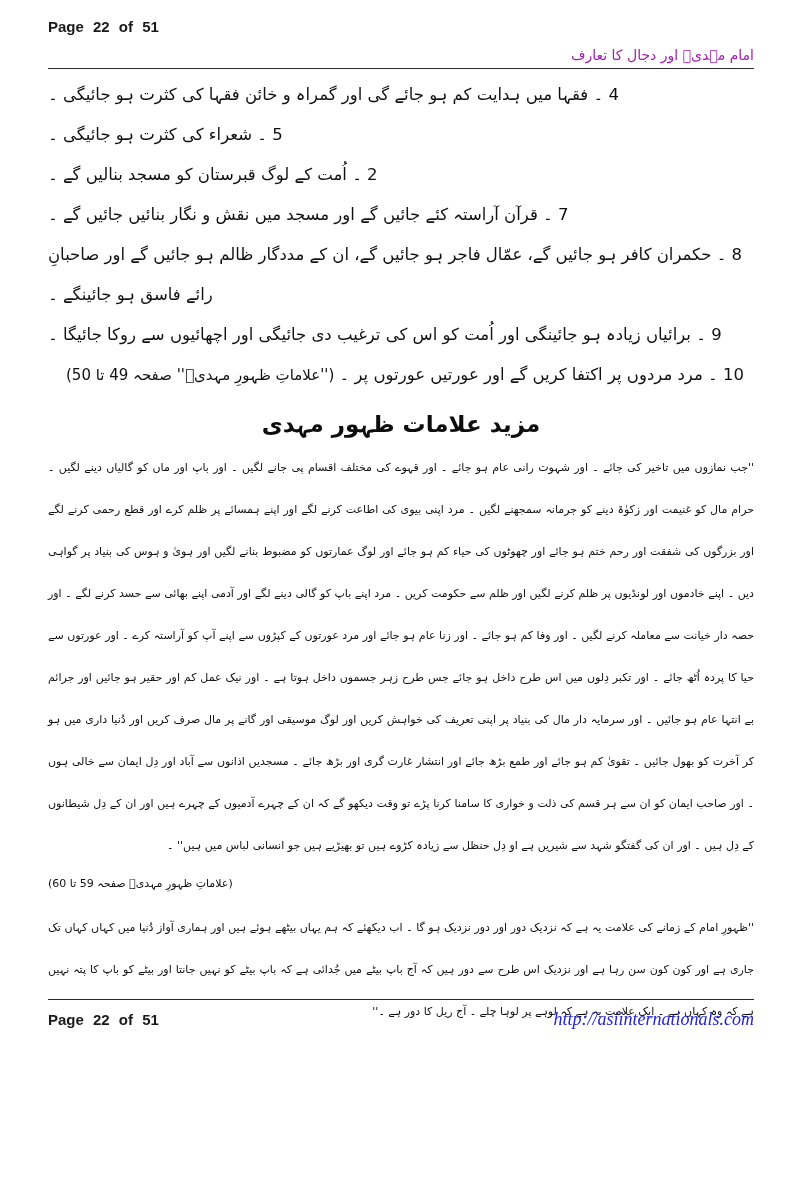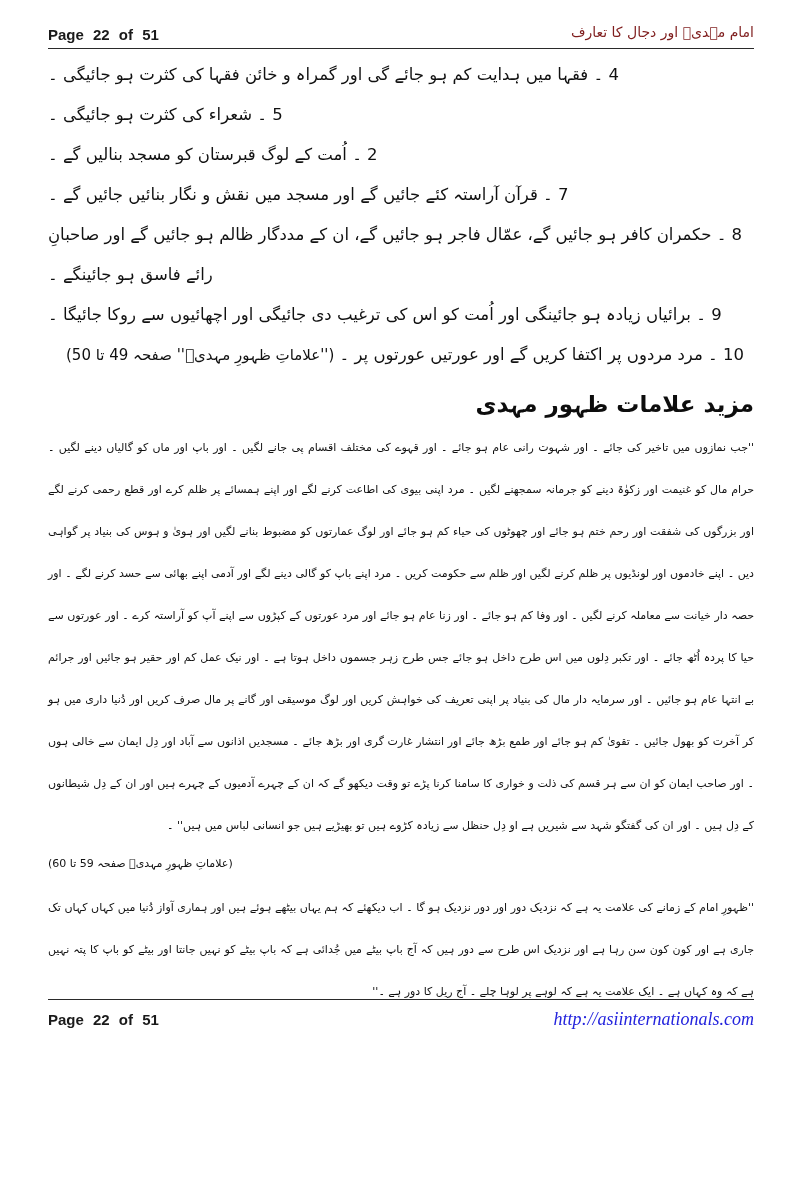--- a/index.html
+++ b/index.html
@@ -3,58 +3,59 @@
 <meta charset="utf-8">
 <style>
   html, body { margin: 0; padding: 0; background: #ffffff; }
   body { width: 800px; height: 1200px; overflow: hidden; }
   .page {
     position: relative;
     width: 800px; height: 1048px;
     background: #ffffff;
     color: #111111;
     box-sizing: border-box;
-    padding: 24px 46px 0 48px;
+    padding: 16px 46px 0 48px;
     font-family: "DejaVu Sans", sans-serif;
   }
   .header {
     display: flex;
     justify-content: space-between;
     align-items: flex-start;
   }
   .pageno {
     font-family: "Liberation Sans", sans-serif;
     font-weight: bold;
     font-size: 15px;
     word-spacing: 5px;
     color: #1a1a1a;
     padding-top: 2px;
   }
   .htitle {
     font-size: 14px;
-    color: #7f1d1d;
+    color: #a21caf;
+    margin-top: 31px;
   }
   .rule {
     border-top: 1px solid #2a2a2a;
     margin-top: 5px;
   }
   .urdu { direction: rtl; unicode-bidi: embed; }
   .signs-list { margin-top: 6px; }
   .sign-item {
     text-align: left;
     font-size: 16.5px;
     line-height: 40px;
     color: #111111;
   }
   .inline-cite {
     margin-left: 18px;
     font-size: 15px;
   }
   .section-heading {
-    text-align: right;
+    text-align: center;
     font-weight: bold;
     font-size: 23px;
     margin: 16px 0 10px 0;
     color: #0d0d0d;
   }
   .para {
     text-align: justify;
     text-align-last: right;
     font-size: 11px;
     line-height: 42px;

